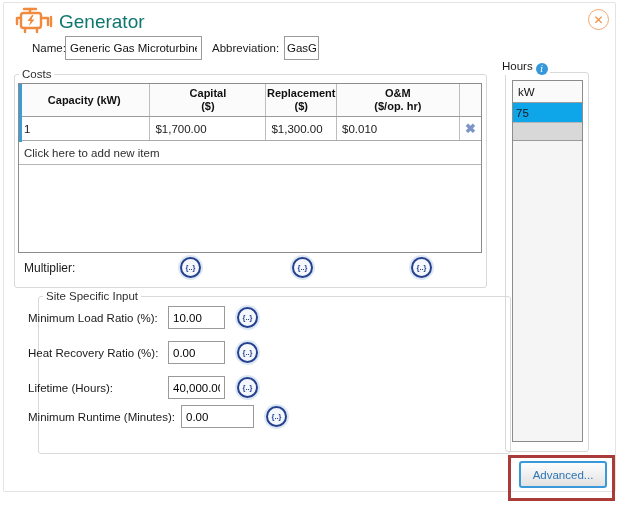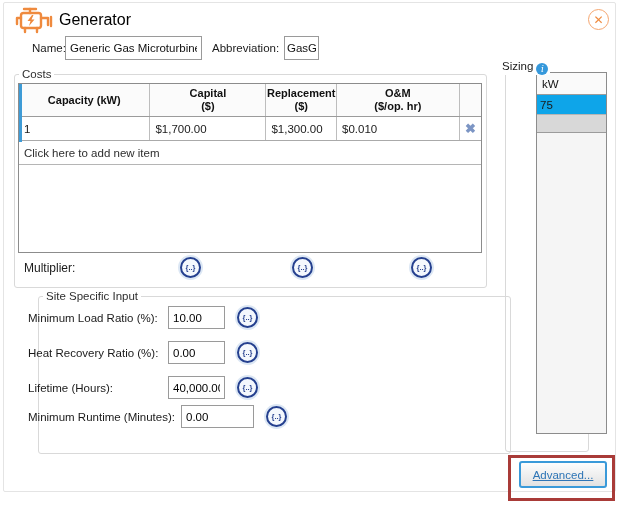--- a/index.html
+++ b/index.html
@@ -6,21 +6,21 @@
   .page{
     position:relative;width:621px;height:510px;background:#fff;overflow:hidden;
     font-family:"Liberation Sans",sans-serif;color:#1a1a1a;
   }
   .dialog-frame{
     position:absolute;left:3px;top:2px;width:611px;height:488px;
     border:1px solid #e4e4e4;border-radius:2px;background:#fff;
   }
   
   .engine-icon{position:absolute;left:14px;top:5px;width:40px;height:32px;}
-  .dlg-title{position:absolute;left:59px;top:11px;font-size:16px;color:#000000;}
+  .dlg-title{position:absolute;left:59px;top:11px;font-size:19px;color:#0f766e;}
   .close-btn{
     position:absolute;left:588px;top:9px;width:21px;height:21px;border-radius:50%;
     border:1.5px solid #f5a670;color:#ef8a3e;font-size:12px;line-height:21px;
     text-align:center;cursor:default;background:#fff;box-sizing:border-box;
   }
   .fld-label{position:absolute;font-size:11.5px;color:#1a1a1a;}
   .txt{
     position:absolute;box-sizing:border-box;border:1px solid #9a9a9a;background:#fff;
     font-family:"Liberation Sans",sans-serif;font-size:11.5px;color:#111;padding:2px 4px;
   }
@@ -73,39 +73,39 @@
   .site-row .s-input{
     width:57px;height:23px;box-sizing:border-box;border:1px solid #9a9a9a;
     font-family:"Liberation Sans",sans-serif;font-size:11.5px;padding:2px 4px;flex:none;
   }
   .site-row.wide .s-label{width:auto;padding-right:6px;}
   .site-row.wide .s-input{width:73px;}
   .site-row .expr-btn{position:static;margin-left:12px;flex:none;}
   
   .sizing-label-row{position:absolute;left:500px;top:60px;font-size:11.5px;background:#fff;padding:0 2px;z-index:3;}
   .sz-table{
-    position:absolute;left:512px;top:72px;width:71px;height:362px;
-    border:1px solid #8c8c8c;box-sizing:border-box;background:#f5f5f5;margin-left:24px;
+    position:absolute;left:512px;top:80px;width:71px;height:362px;
+    border:1px solid #8c8c8c;box-sizing:border-box;background:#f5f5f5;
   }
   .sz-head{height:21px;background:#fafafa;border-bottom:1px solid #9b9b9b;
     display:flex;align-items:center;padding-left:5px;font-size:11.5px;color:#111;}
   .sz-row{height:19px;background:#0ea5e9;border-bottom:1px solid #b5b5b5;
     display:flex;align-items:center;padding-left:3px;font-size:11.5px;}
   .sz-empty{height:17px;background:#d8d8d8;border-bottom:1px solid #9b9b9b;}
   
   .annotation-rect{
     position:absolute;left:508px;top:455px;width:107px;height:46px;
     border:3px solid #a93b38;box-sizing:border-box;z-index:5;background:transparent;
   }
   .advanced-btn{
     position:absolute;left:519px;top:461px;width:88px;height:27px;box-sizing:border-box;
     border:2px solid #3a9ad9;border-radius:3px;
     background:linear-gradient(#fdfdfd,#e2e2e2);
     color:#2e75b6;font-size:11.5px;display:flex;align-items:center;justify-content:center;
-    z-index:6;cursor:default;font-family:"Liberation Sans",sans-serif;text-decoration:underline;
+    z-index:6;cursor:default;font-family:"Liberation Sans",sans-serif;
   }
 </style>
 </head>
 <body>
 
 <div class="page">
   <div class="dialog-frame"></div>
 
   <svg class="engine-icon" viewBox="0 0 40 32" fill="none" stroke="#EF8A3E" stroke-width="2.4" stroke-linecap="round" stroke-linejoin="round">
     <path d="M10 4 H22"></path>
@@ -190,21 +190,21 @@
   <div class="site-row wide" style="top:405px;">
     <span class="s-label">Minimum Runtime (Minutes):</span>
     <input class="s-input" value="0.00" style="">
     <div class="expr-btn">{..}</div>
   </div>
 
   <fieldset class="sizing-fs">
       <legend>&nbsp;</legend>
     </fieldset>
   <div class="sizing-label-row">
-    <span>Sizing</span><span class="info-icon">i</span>
+    <span>Hours</span><span class="info-icon">i</span>
   </div>
   <div class="sz-table">
     <div class="sz-head">kW</div>
     <div class="sz-row">75</div>
     <div class="sz-empty"></div>
   </div>
 
   <div class="annotation-rect"></div>
   <div class="advanced-btn">Advanced...</div>
 </div>

